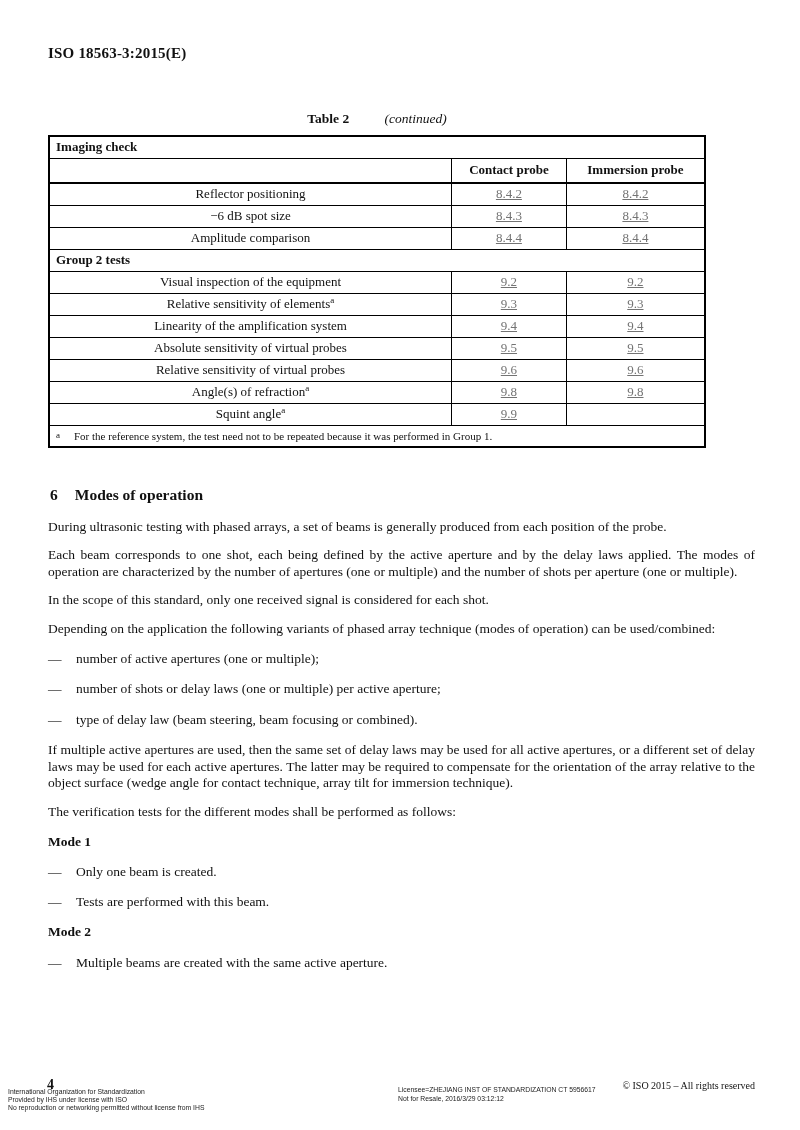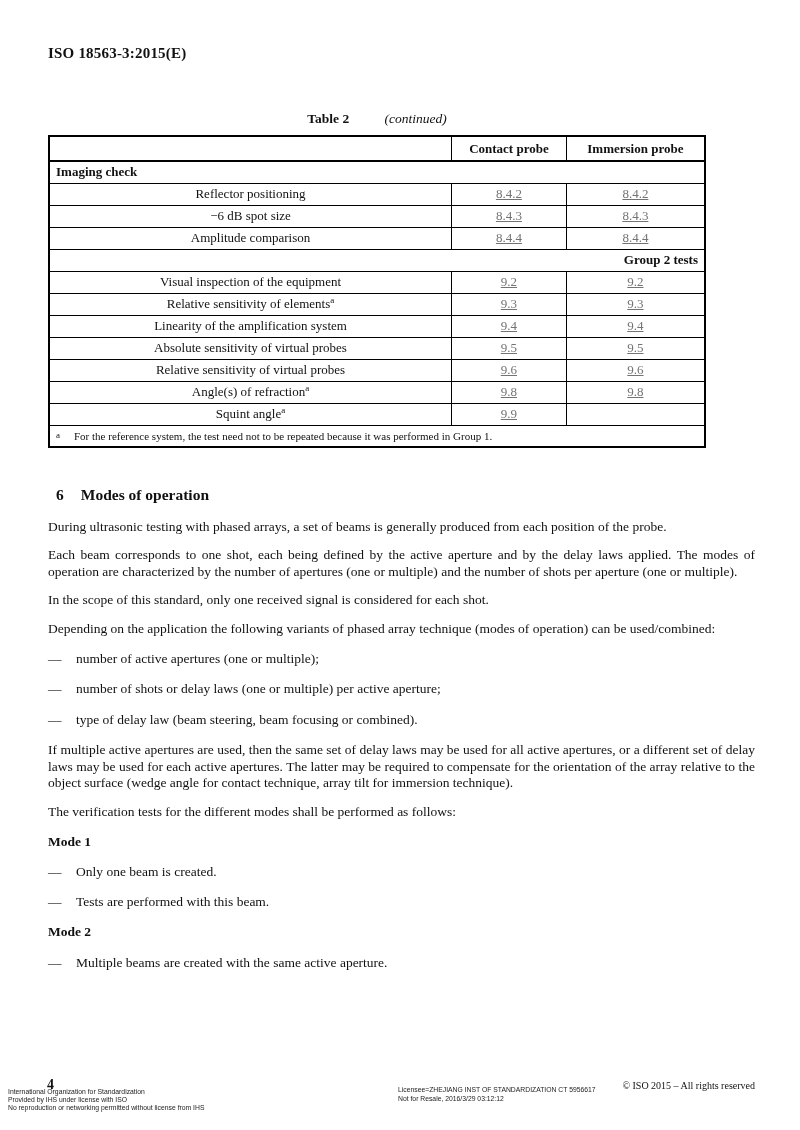--- a/index.html
+++ b/index.html
@@ -36,32 +36,32 @@
     vertical-align:middle;
   }
   table.t2 th {
     font-size:13px; font-weight:bold; text-align:center;
     height:25px; border-bottom:2px solid #000;
   }
   td.lbl { width:404px; text-align:center; }
   td.ref { width:115px; text-align:center; }
   td.ref2 { width:139px; text-align:center; }
   td.sec-left  { font-weight:bold; text-align:left; }
-  td.sec-center{ font-weight:bold; text-align:right; }
+  td.sec-center{ font-weight:bold; text-align:left; }
   td.fnote { font-size:11px; height:20px; padding:2px 6px; border-top:1px solid #000; }
   td.fnote .fn-marker { font-size:9px; vertical-align:top; margin-right:14px; }
   sup.rowsup { font-size:9px; line-height:0; }
   a.xref { color:#737373; text-decoration:underline; cursor:pointer; }
 
   .content {
     position:absolute; top:486px; left:48px; width:707px;
     font-size:13.5px; line-height:16.8px; text-align:justify;
   }
   .content h2 {
-    margin:0 0 15px 8px; font-size:15.5px; line-height:18px; text-align:left;
+    margin:0 0 15px 2px; font-size:15.5px; line-height:18px; text-align:left;
   }
   .content h2 .h-num { margin-right:17px; }
   .content p { margin:0 0 11.5px 0; }
   .bullet {
     display:flex; margin:13.5px 0; text-align:left;
   }
   .bullet .dash { width:28px; flex:0 0 28px; }
   .mode-h { font-weight:bold; margin:13px 0 !important; text-align:left; }
 
   .f-pagenum {
@@ -93,26 +93,26 @@
   <div class="doc-id">ISO 18563-3:2015(E)</div>
 
   <div class="tbl-caption">
     <span class="cap-b">Table 2</span>
     <span class="cap-i">(continued)</span>
   </div>
 
   <table class="t2">
     <tbody>
         <tr>
+      <td class="sec-left" colspan="3">Imaging check</td>
+    </tr>
+    <tr>
       <th class="lbl"></th>
       <th class="ref">Contact probe</th>
       <th class="ref2">Immersion probe</th>
-    </tr>
-    <tr>
-      <td class="sec-left" colspan="3">Imaging check</td>
     </tr>
     <tr>
       <td class="lbl"><span>Reflector positioning</span></td>
       <td class="ref"><a class="xref">8.4.2</a></td>
       <td class="ref2"><a class="xref">8.4.2</a></td>
     </tr>
     <tr>
       <td class="lbl"><span>−6 dB spot size</span></td>
       <td class="ref"><a class="xref">8.4.3</a></td>
       <td class="ref2"><a class="xref">8.4.3</a></td>

